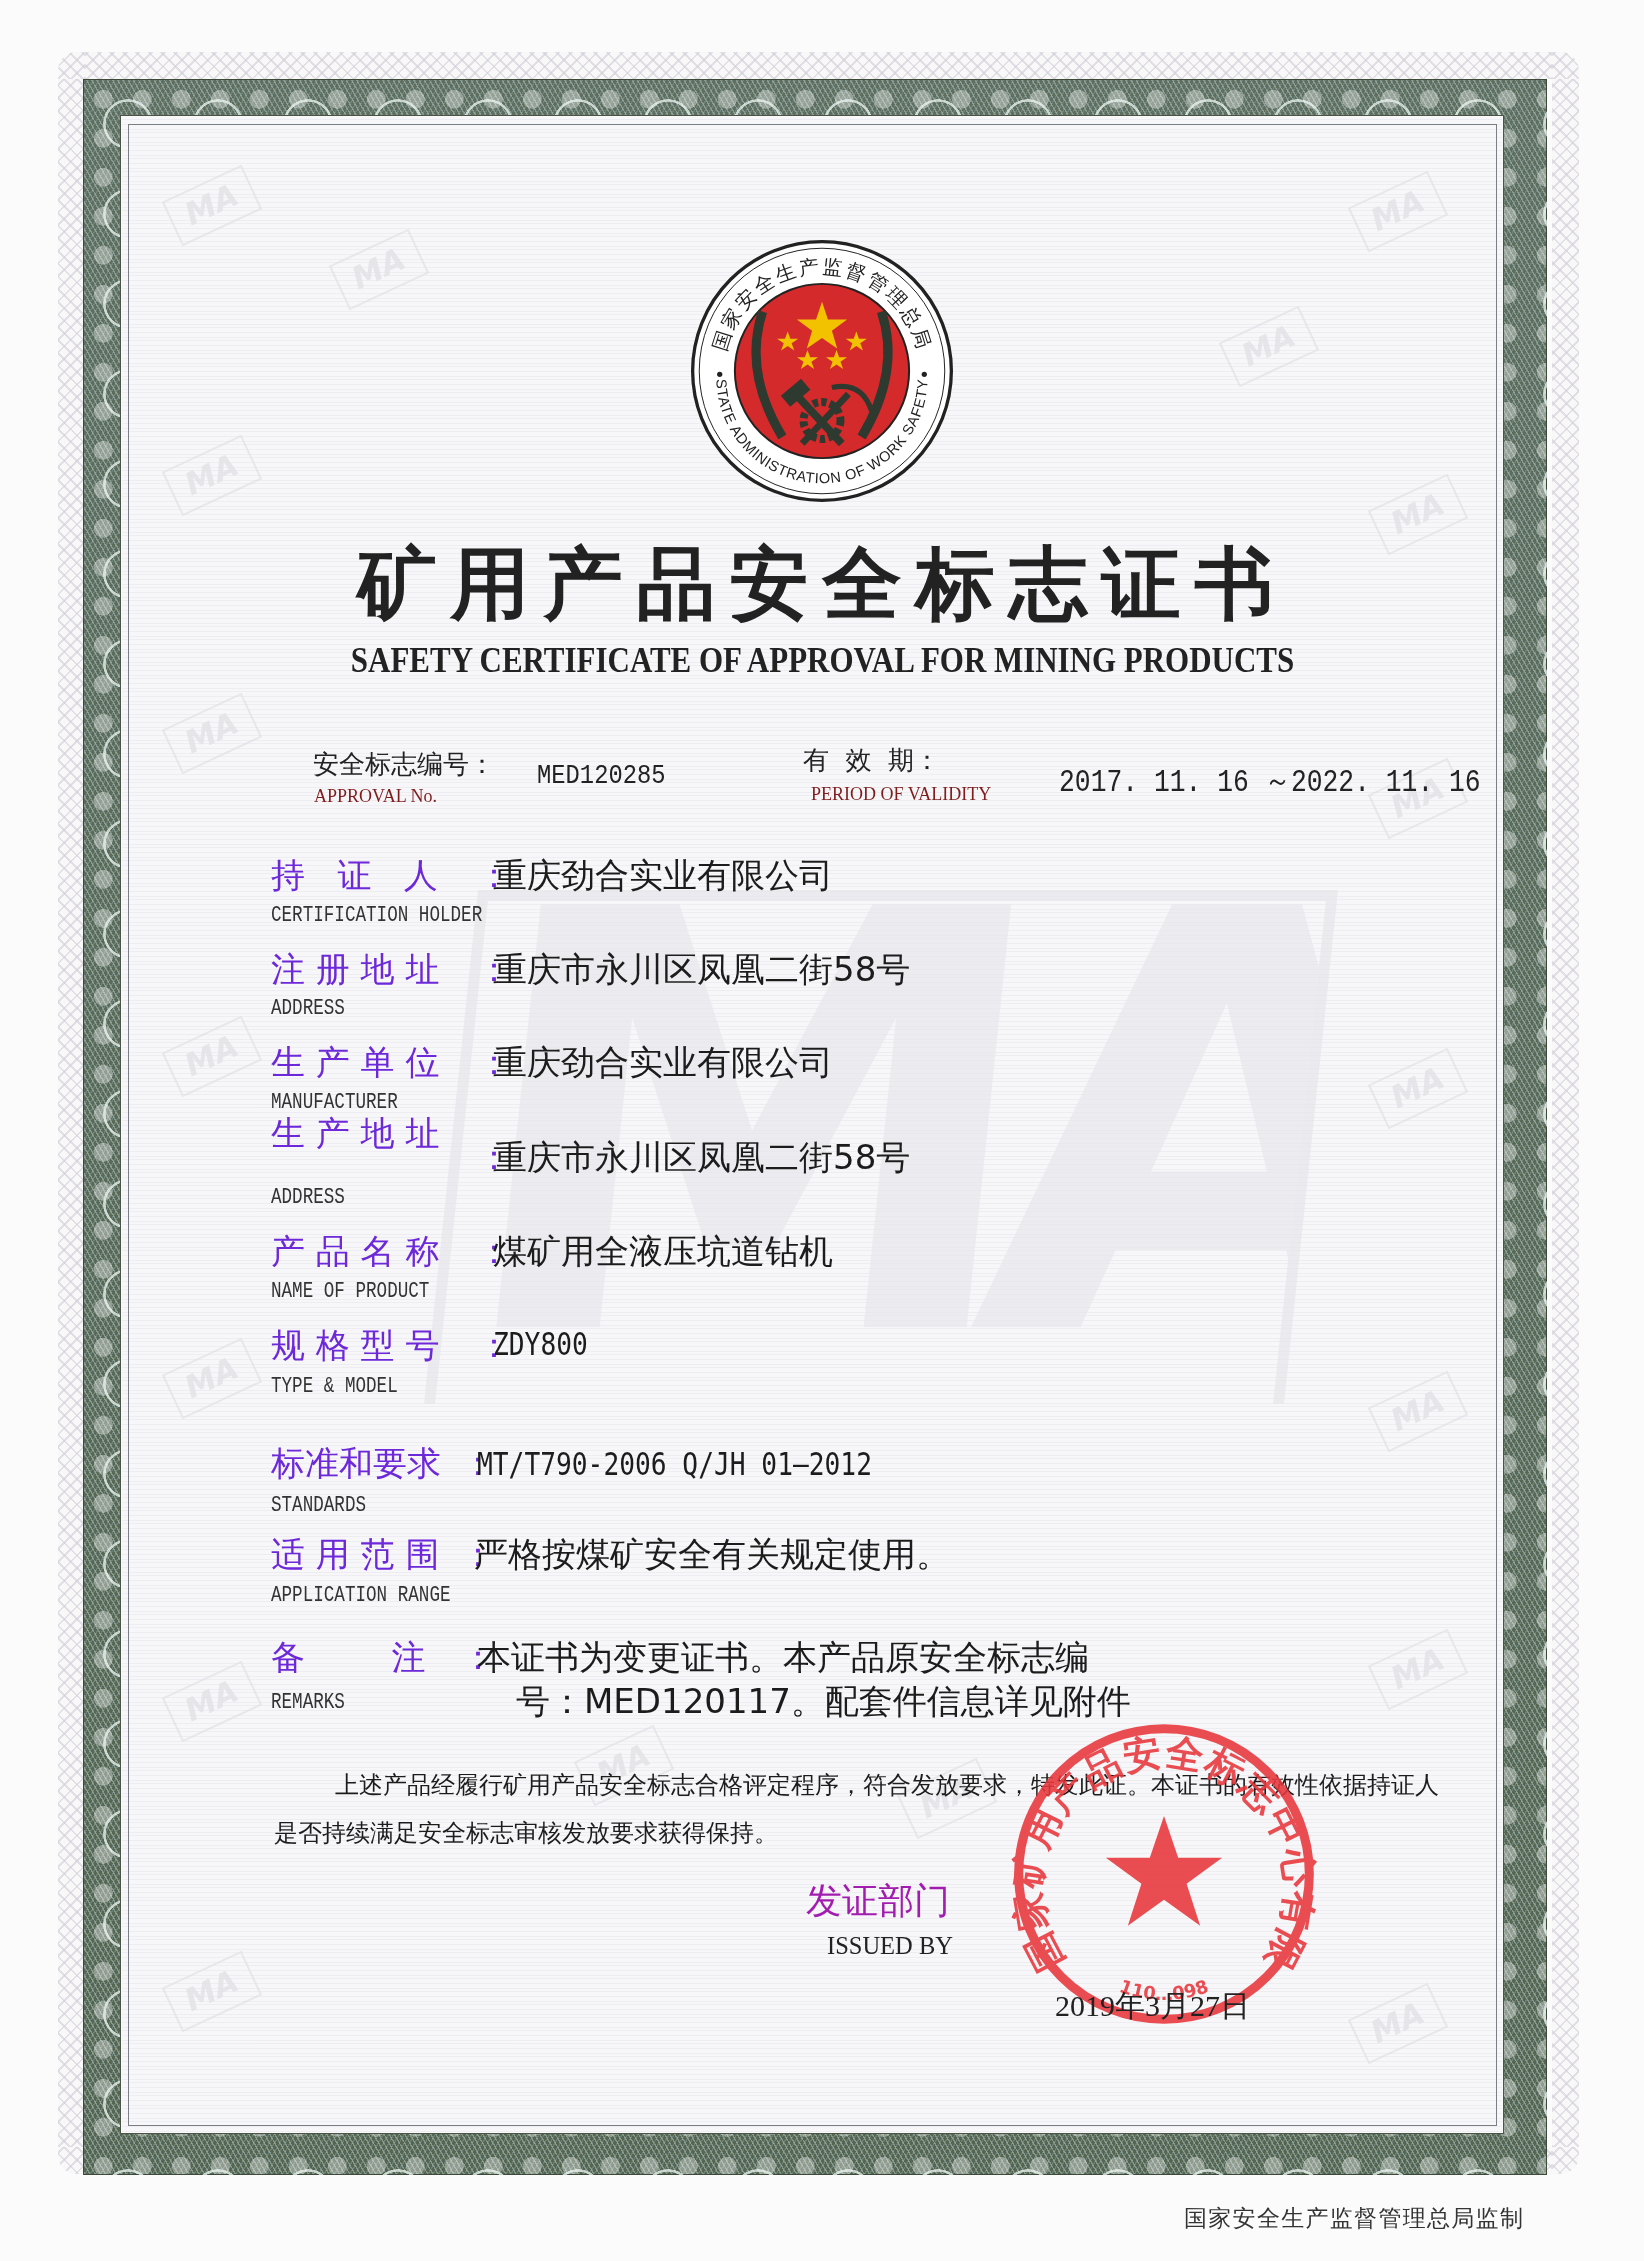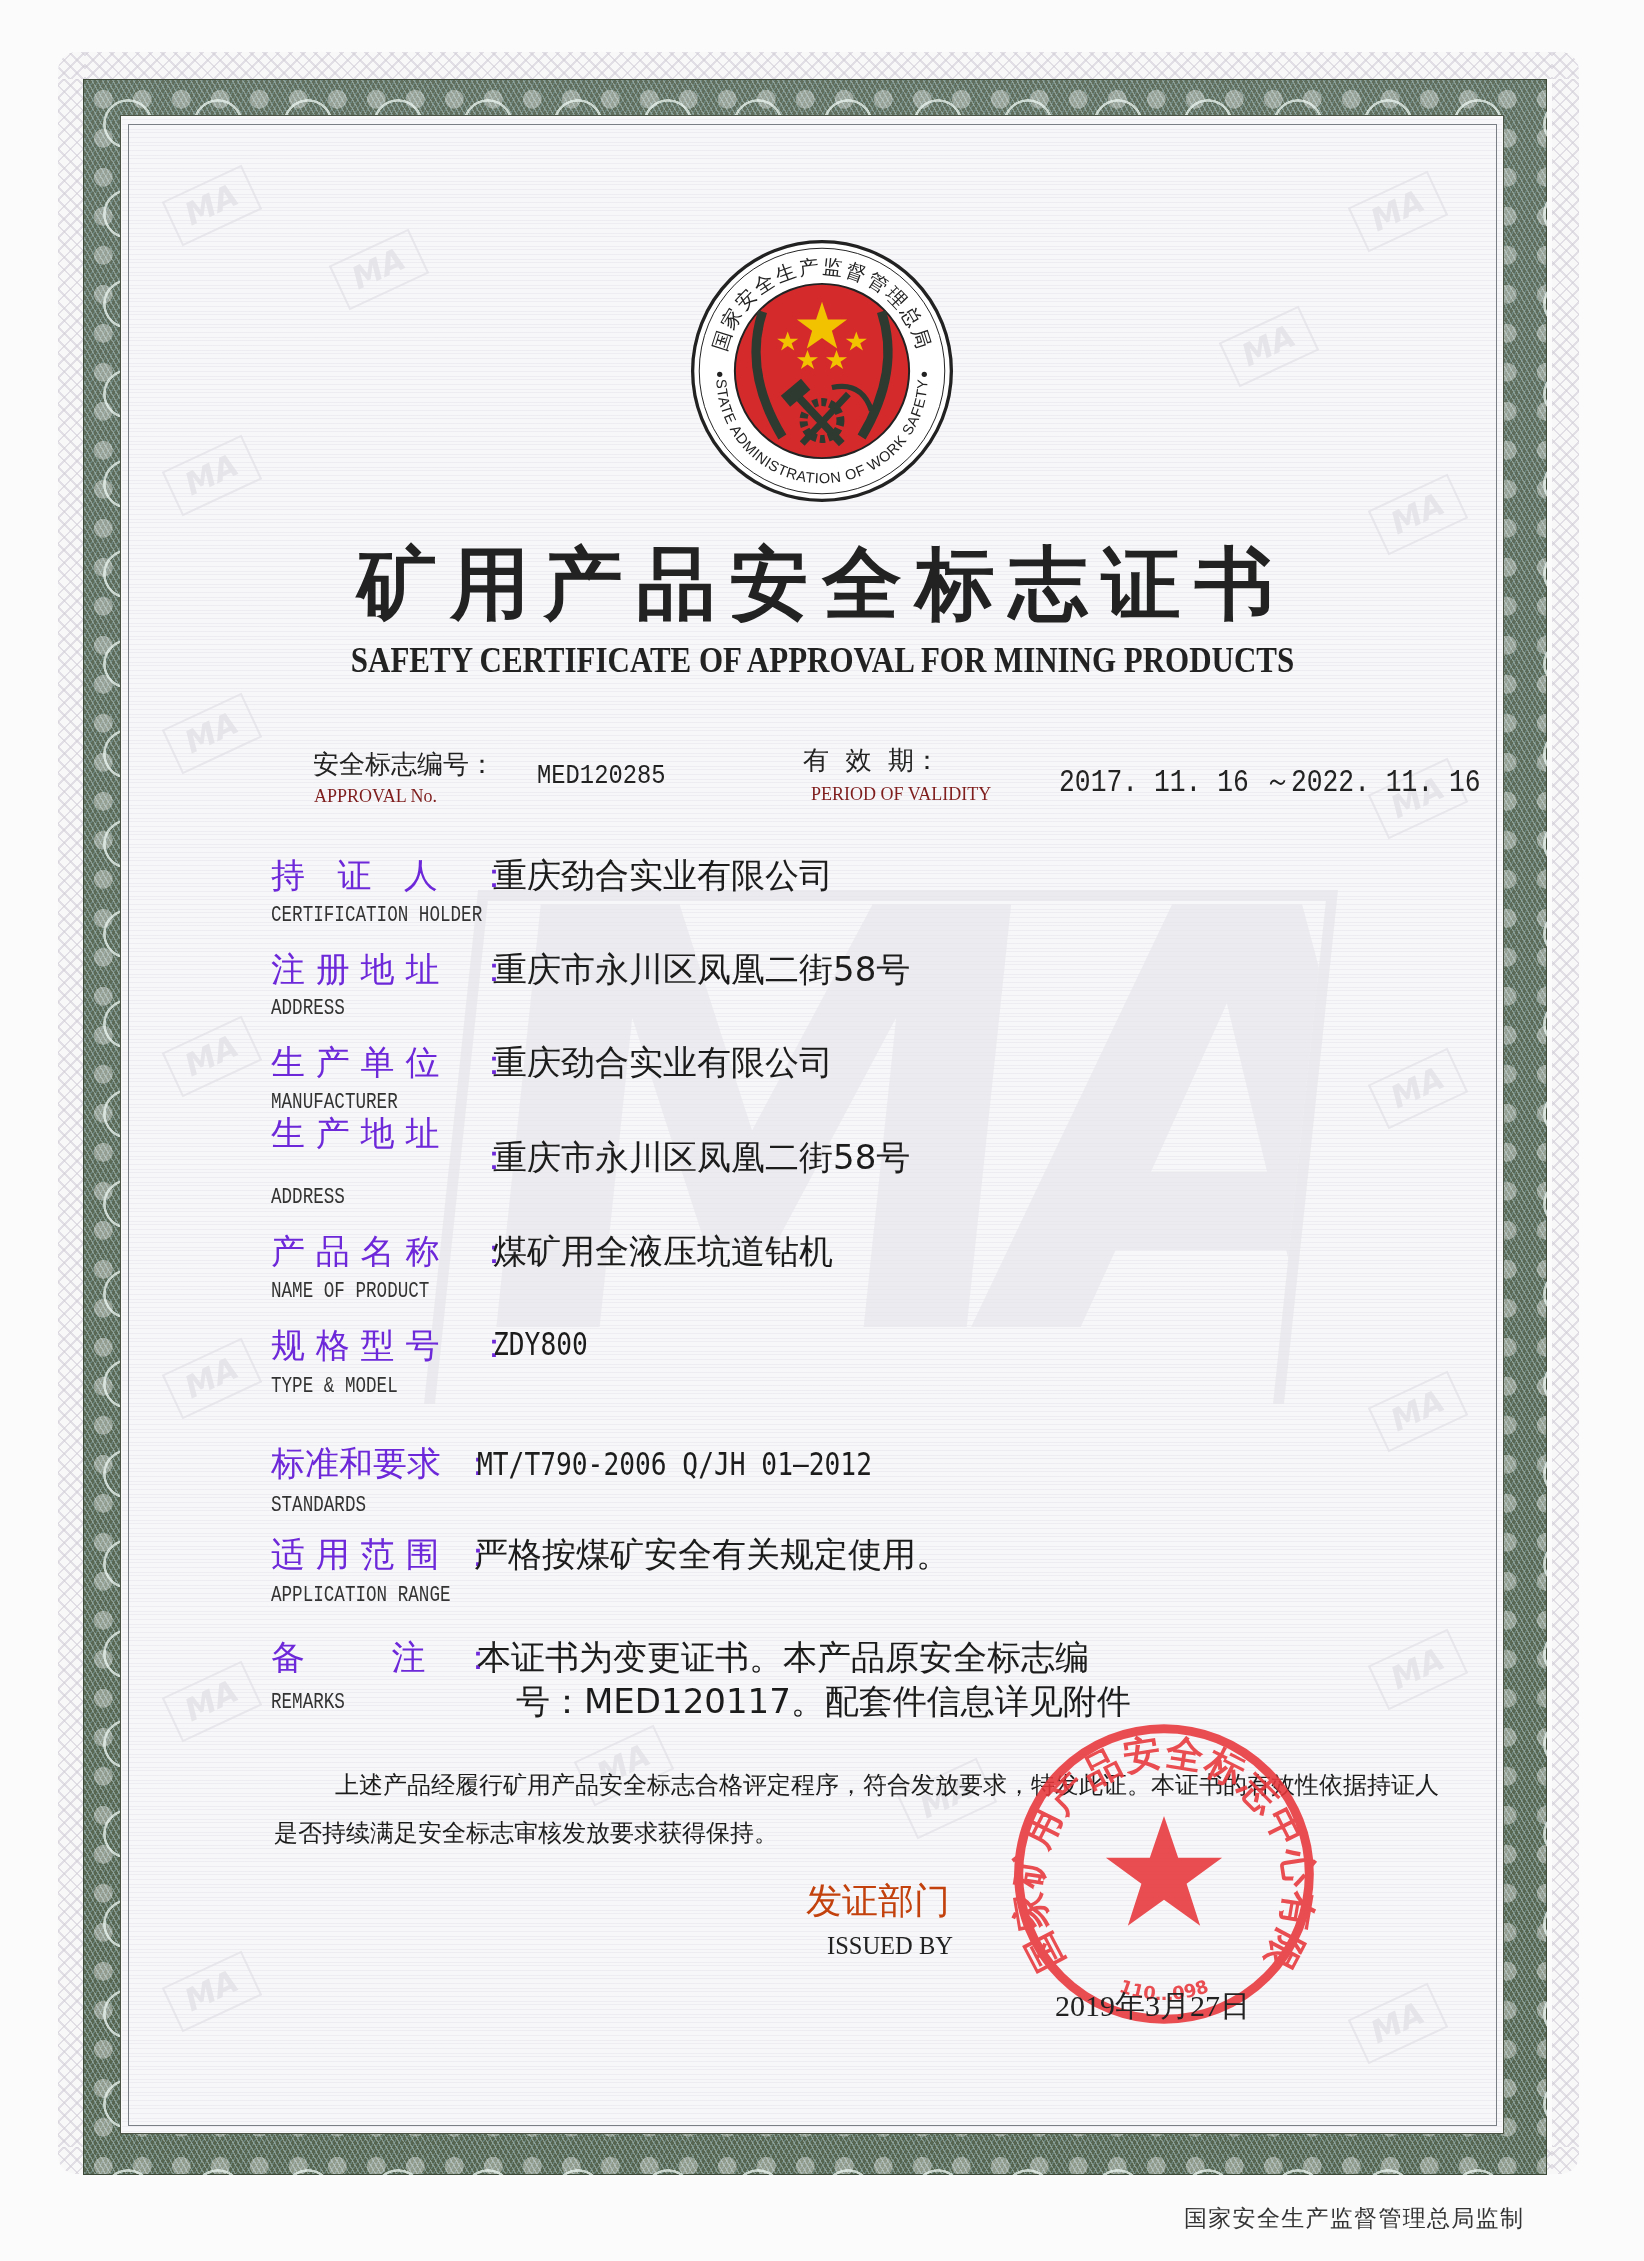--- a/index.html
+++ b/index.html
@@ -109,21 +109,21 @@
   .field-val {
     font-family: "DejaVu Sans", sans-serif; font-size: 34px; color: #1c1c1c;
   }
   .field-val.mono { font-family: "DejaVu Sans Mono", monospace; font-size: 32px; transform: scaleX(0.82); transform-origin: left; }
 
   .para {
     left: 274px; width: 1180px; top: 1761px;
     font-family: "DejaVu Sans", sans-serif; font-size: 24px; line-height: 48px; color: #1c1c1c;
     text-indent: 61px;
   }
-  .issued-cn { left: 806px; top: 1877px; font-family: "DejaVu Serif", serif; font-size: 36px; color: #c2410c; }
+  .issued-cn { left: 806px; top: 1877px; font-family: "DejaVu Serif", serif; font-size: 36px; color: #a21caf; }
   .issued-en { left: 827px; top: 1932px; font-family: "Liberation Serif", serif; font-size: 24.5px; color: #222; }
   .date { left: 1055px; top: 1986px; font-family: "Liberation Serif", serif; font-size: 30px; color: #222; }
 
   .stamp { left: 1009px; top: 1719px; width: 310px; height: 310px; }
 
   .footer {
     left: 1184px; top: 2203px; font-family: "DejaVu Sans", sans-serif;
     font-size: 23px; color: #333; letter-spacing: 1.3px;
   }
 </style>

